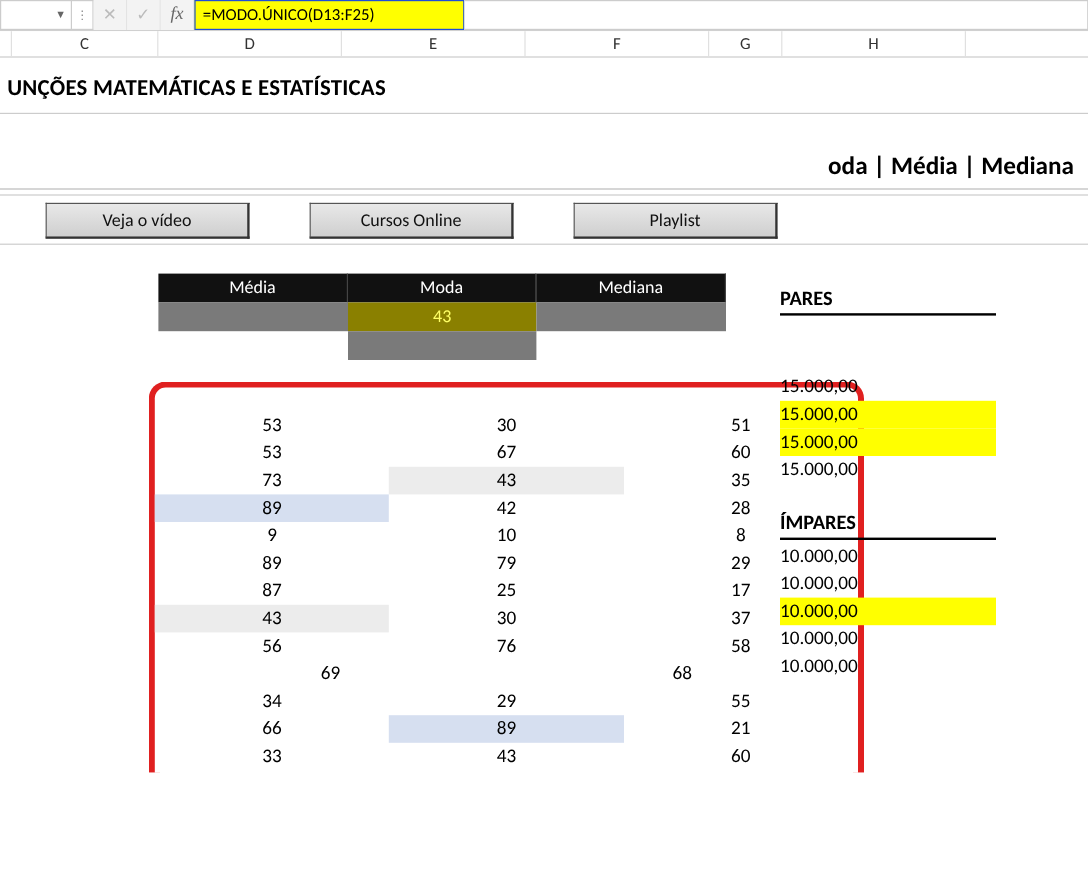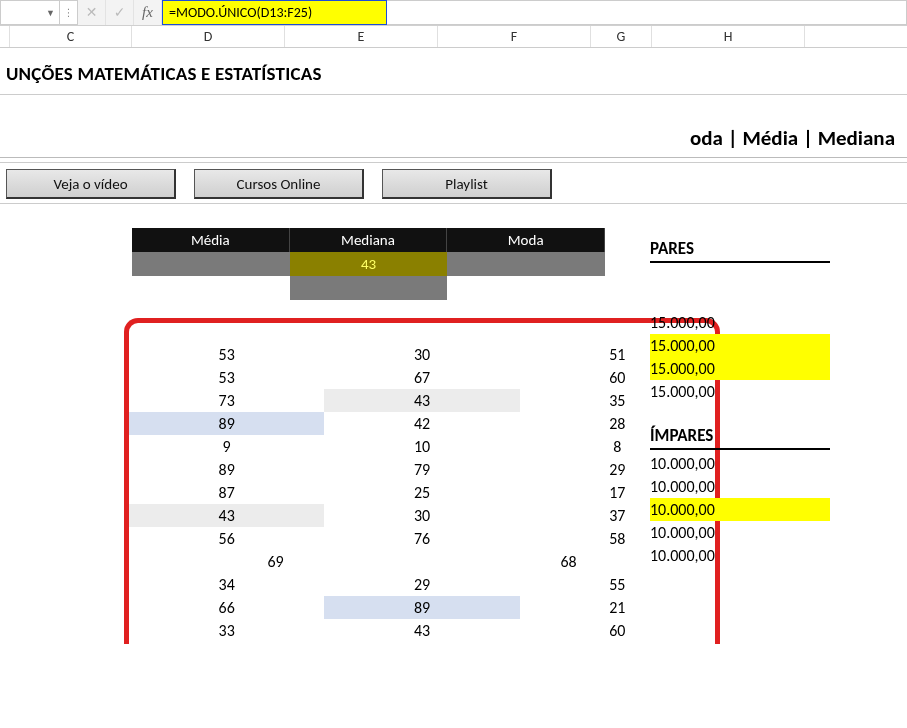--- a/index.html
+++ b/index.html
@@ -90,20 +90,21 @@
   .xl-btn {
     width: 170px; height: 30px;
     background: linear-gradient(#e8e8e8,#cfcfcf);
     border: 1px solid #555;
     border-right: 2px solid #333;
     border-bottom: 2px solid #333;
     display:flex;align-items:center;justify-content:center;
     font-size: 15px; color:#111;
     margin-right: 18px;
     cursor:pointer;
+    margin-left:32px;
   }
   
   .mini-wrap { position:relative; margin-top:24px; margin-left:132px; width:473px;}
   .mini-head { display:flex;}
   .mini-head > div {
     flex:1; background:#111; color:#fff; text-align:center; font-size:15px;
     padding:3px 0; border-right:1px solid #444;
   }
   .mini-row { display:flex;}
   .mini-row > div { flex:1; height:24px; line-height:24px; text-align:center; font-size:15px;}
@@ -207,22 +208,22 @@
     <div class="xl-btn">
         <span>Playlist</span>
       </div>
   </div>
 
   <div class="body-area">
 
     <div class="mini-wrap">
       <div class="mini-head">
         <div>Média</div>
+        <div>Moda</div>
         <div>Mediana</div>
-        <div>Moda</div>
       </div>
       <div class="mini-row r1">
         <div></div>
         <div class="moda-cell">43</div>
         <div></div>
       </div>
       <div class="mini-row r2">
         <div></div>
         <div class="mid"></div>
         <div></div>

